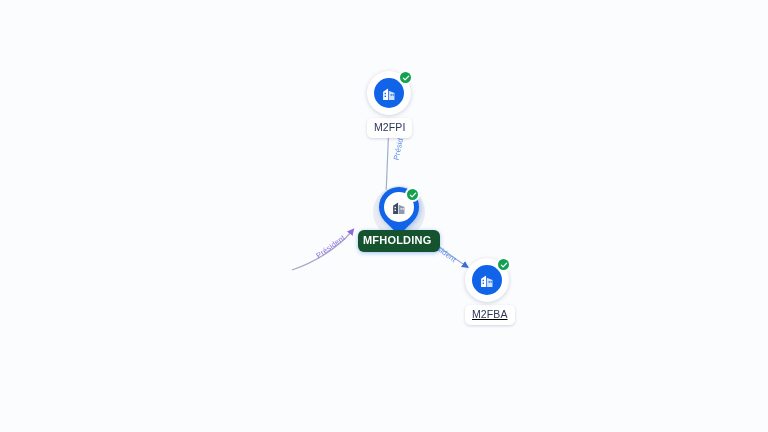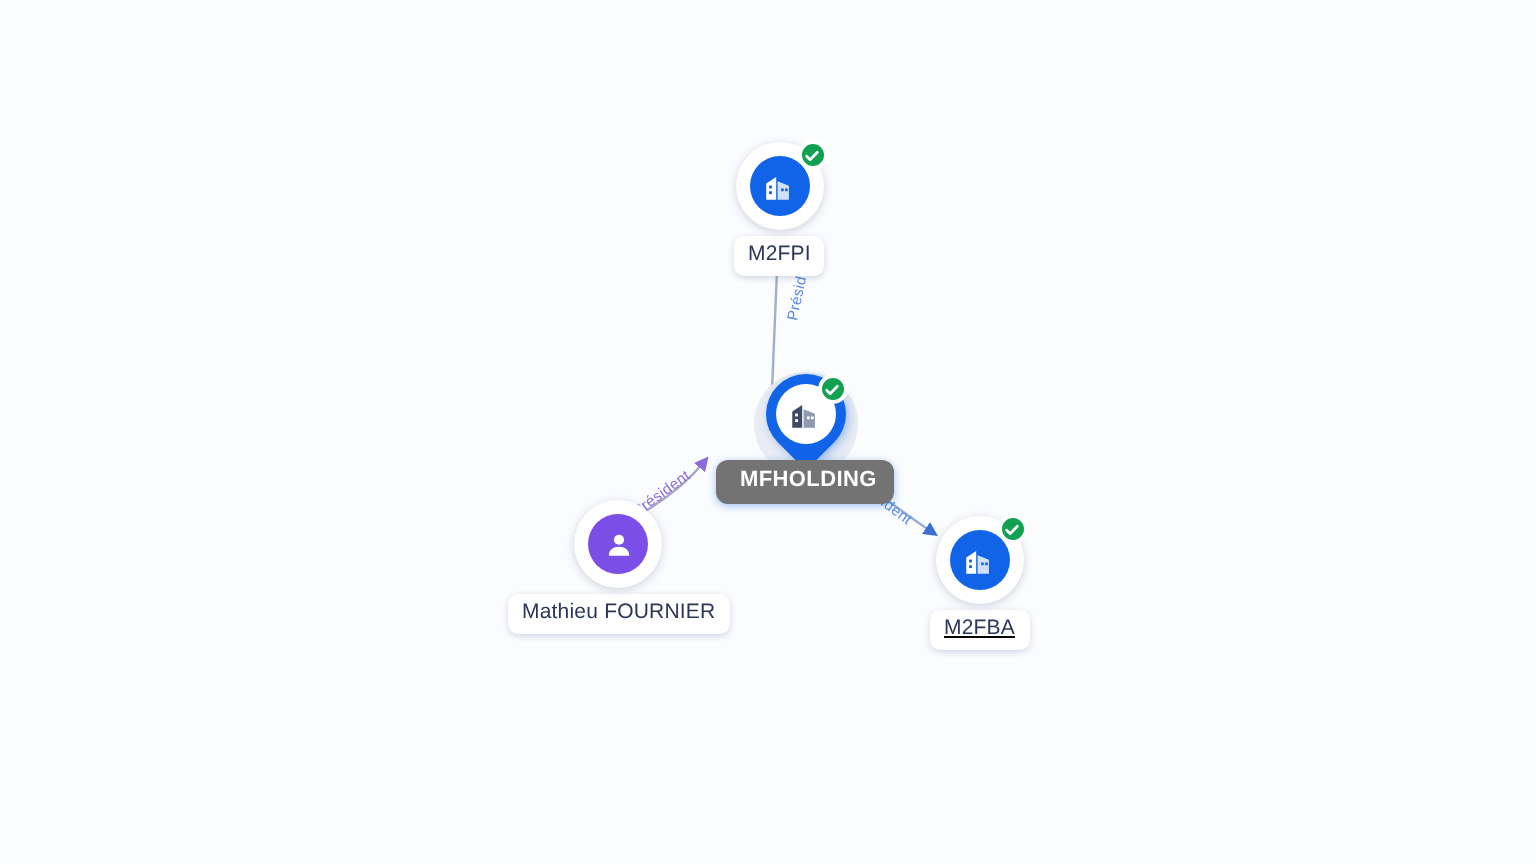--- a/index.html
+++ b/index.html
@@ -29,21 +29,20 @@
     width: 768px;
     height: 432px;
     pointer-events: none;
   }
 
   
   .node {
     position: absolute;
     display: flex;
     flex-direction: column;
-    align-items: center;
   }
 
   .node-badge-wrap {
     position: relative;
     width: 44px;
     height: 44px;
   }
 
   .node-disc {
     position: absolute;
@@ -155,26 +154,26 @@
     border: 2px solid #ffffff;
     box-sizing: border-box;
     display: flex;
     align-items: center;
     justify-content: center;
     z-index: 6;
   }
   .center-label {
     position: relative;
     margin-top: -8px;
-    background: #737373;
+    background: #14532d;
     color: #ffffff;
     font-size: 11px;
     font-weight: bold;
     line-height: 1;
-    padding: 5px 9px 6px 12px;
+    padding: 5px 9px 6px 5px;
     border-radius: 6px;
     white-space: nowrap;
     box-shadow: 0 1px 4px rgba(17,99,232,0.40);
     letter-spacing: 0.2px;
     z-index: 5;
   }
 
   
   .edge-label {
     position: absolute;
@@ -257,33 +256,20 @@
         <div class="pin-verif">
           <svg width="8" height="8" viewBox="0 0 12 12">
             <path d="M2 6.2 L4.6 8.8 L10 3.2" stroke="#ffffff" stroke-width="2" fill="none" stroke-linecap="round" stroke-linejoin="round"></path>
           </svg>
         </div>
       </div>
     </div>
     <div class="center-label">MFHOLDING</div>
   </div>
 
-  <div class="node" style="left:254px; top:250px;">
-    <div class="node-badge-wrap">
-      <div class="node-disc">
-        <div class="node-inner person">
-          <svg width="17" height="17" viewBox="0 0 24 24">
-            <circle cx="12" cy="8.3" r="3.6" fill="#ffffff"></circle>
-            <path d="M4.8 19.5c0-3.9 3.2-6.2 7.2-6.2s7.2 2.3 7.2 6.2z" fill="#ffffff"></path>
-          </svg>
-        </div>
-      </div>
-    </div>
-    <div class="node-label">Mathieu FOURNIER</div>
-  </div>
 
   <div class="node" style="left:465px; top:258px;text-decoration:underline;">
     <div class="node-badge-wrap">
       <div class="node-disc">
         <div class="node-inner company">
           <svg width="17" height="17" viewBox="0 0 24 24" fill="none">
             <path d="M3 21V9.5L10 5v16H3z" fill="#ffffff"></path>
             <path d="M11 21V8l8 3.2V21h-8z" fill="#cfe0fb"></path>
             <rect x="5" y="11" width="2" height="2" fill="#1163e8"></rect>
             <rect x="5" y="15" width="2" height="2" fill="#1163e8"></rect>

